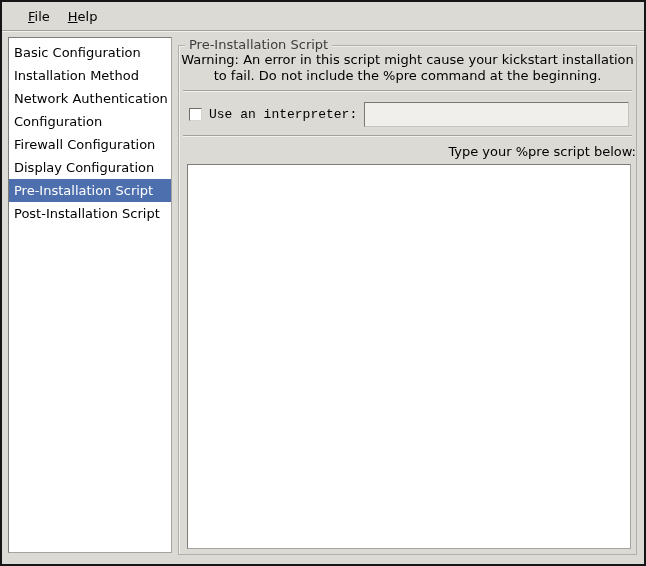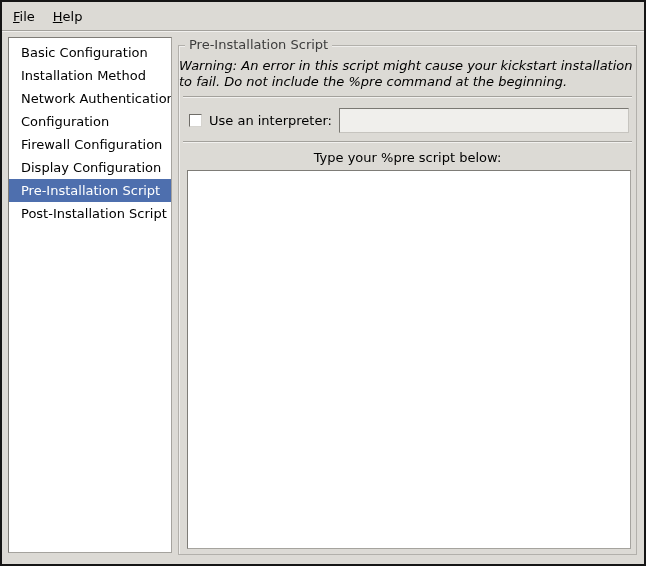--- a/index.html
+++ b/index.html
@@ -21,21 +21,21 @@
     color: #000;
     overflow: hidden;
   }
   
   .menubar {
     position: absolute;
     top: 0; left: 0; right: 0;
     height: 29px;
     display: flex;
     align-items: center;
-    padding-left: 2px;
+    padding-left: 17px;
     border-bottom: 1px solid #a3a19c;
     box-shadow: 0 1px 0 #f1f0ee;
     background: var(--win-bg);
   }
   .menu-item {
     display: inline-block;
     padding: 5px 9px;
     cursor: default;
   }
   .menu-item::first-letter { text-decoration: underline; }
@@ -46,21 +46,21 @@
     width: 164px; height: 516px;
     background: #ffffff;
     border: 1px solid;
     border-color: #7e7c77 #a5a39e #a5a39e #7e7c77;
     padding-top: 3px;
     overflow: hidden;
   }
   .list-item {
     height: 23px;
     line-height: 23px;
-    padding-left: 12px;
+    padding-left: 5px;
     white-space: nowrap;
     overflow: hidden;
     cursor: default;
   }
   .list-item.selected { background: var(--sel-bg); color: var(--sel-fg); }
   
   .frame {
     position: absolute;
     left: 176px; top: 43px;
     width: 459px; height: 510px;
@@ -72,23 +72,23 @@
   .frame-title {
     position: absolute;
     top: -9px; left: 6px;
     background: var(--win-bg);
     padding: 0 4px;
     color: #3d3d3d;
     line-height: 16px;
     white-space: nowrap;
   }
   .warning {
-    margin-top: 12px;
+    text-align: center;
+    margin-top: 6px;
     line-height: 16px;
-    font-style: italic;
   }
   .hsep {
     height: 2px;
     border-top: 1px solid #a3a19c;
     border-bottom: 1px solid #f2f1ef;
     margin: 0 4px;
   }
   .sep1 { margin-top: 6px; }
   .sep2 { margin-top: 8px; }
   .check-row {
@@ -99,33 +99,33 @@
   }
   .checkbox {
     width: 13px; height: 13px;
     background: #ffffff;
     border: 1px solid;
     border-color: #6f6d68 #d6d4cf #d6d4cf #6f6d68;
     margin-right: 7px;
     flex: none;
     cursor: default;
   }
-  .check-label { margin-right: 7px; white-space: nowrap; }
+  .check-label { margin-right: 7px; white-space: nowrap; font-family: Liberation Mono, monospace; }
   .entry {
     flex: 1;
     min-width: 0;
     height: 25px;
     background: var(--entry-bg);
     border: 1px solid;
     border-color: #7a7873 #c6c4bf #c6c4bf #7a7873;
     font: inherit;
     padding: 0 3px;
     outline: none;
   }
-  .script-label { text-align: center; margin-top: 7px; }
+  .script-label { text-align: right; margin-top: 7px; }
   .script-area {
     flex: 1;
     margin: 5px 5px 5px 8px;
     background: #ffffff;
     border: 1px solid;
     border-color: #7e7c77 #a5a39e #a5a39e #7e7c77;
     resize: none;
     font: inherit;
     outline: none;
     padding: 2px 3px;

